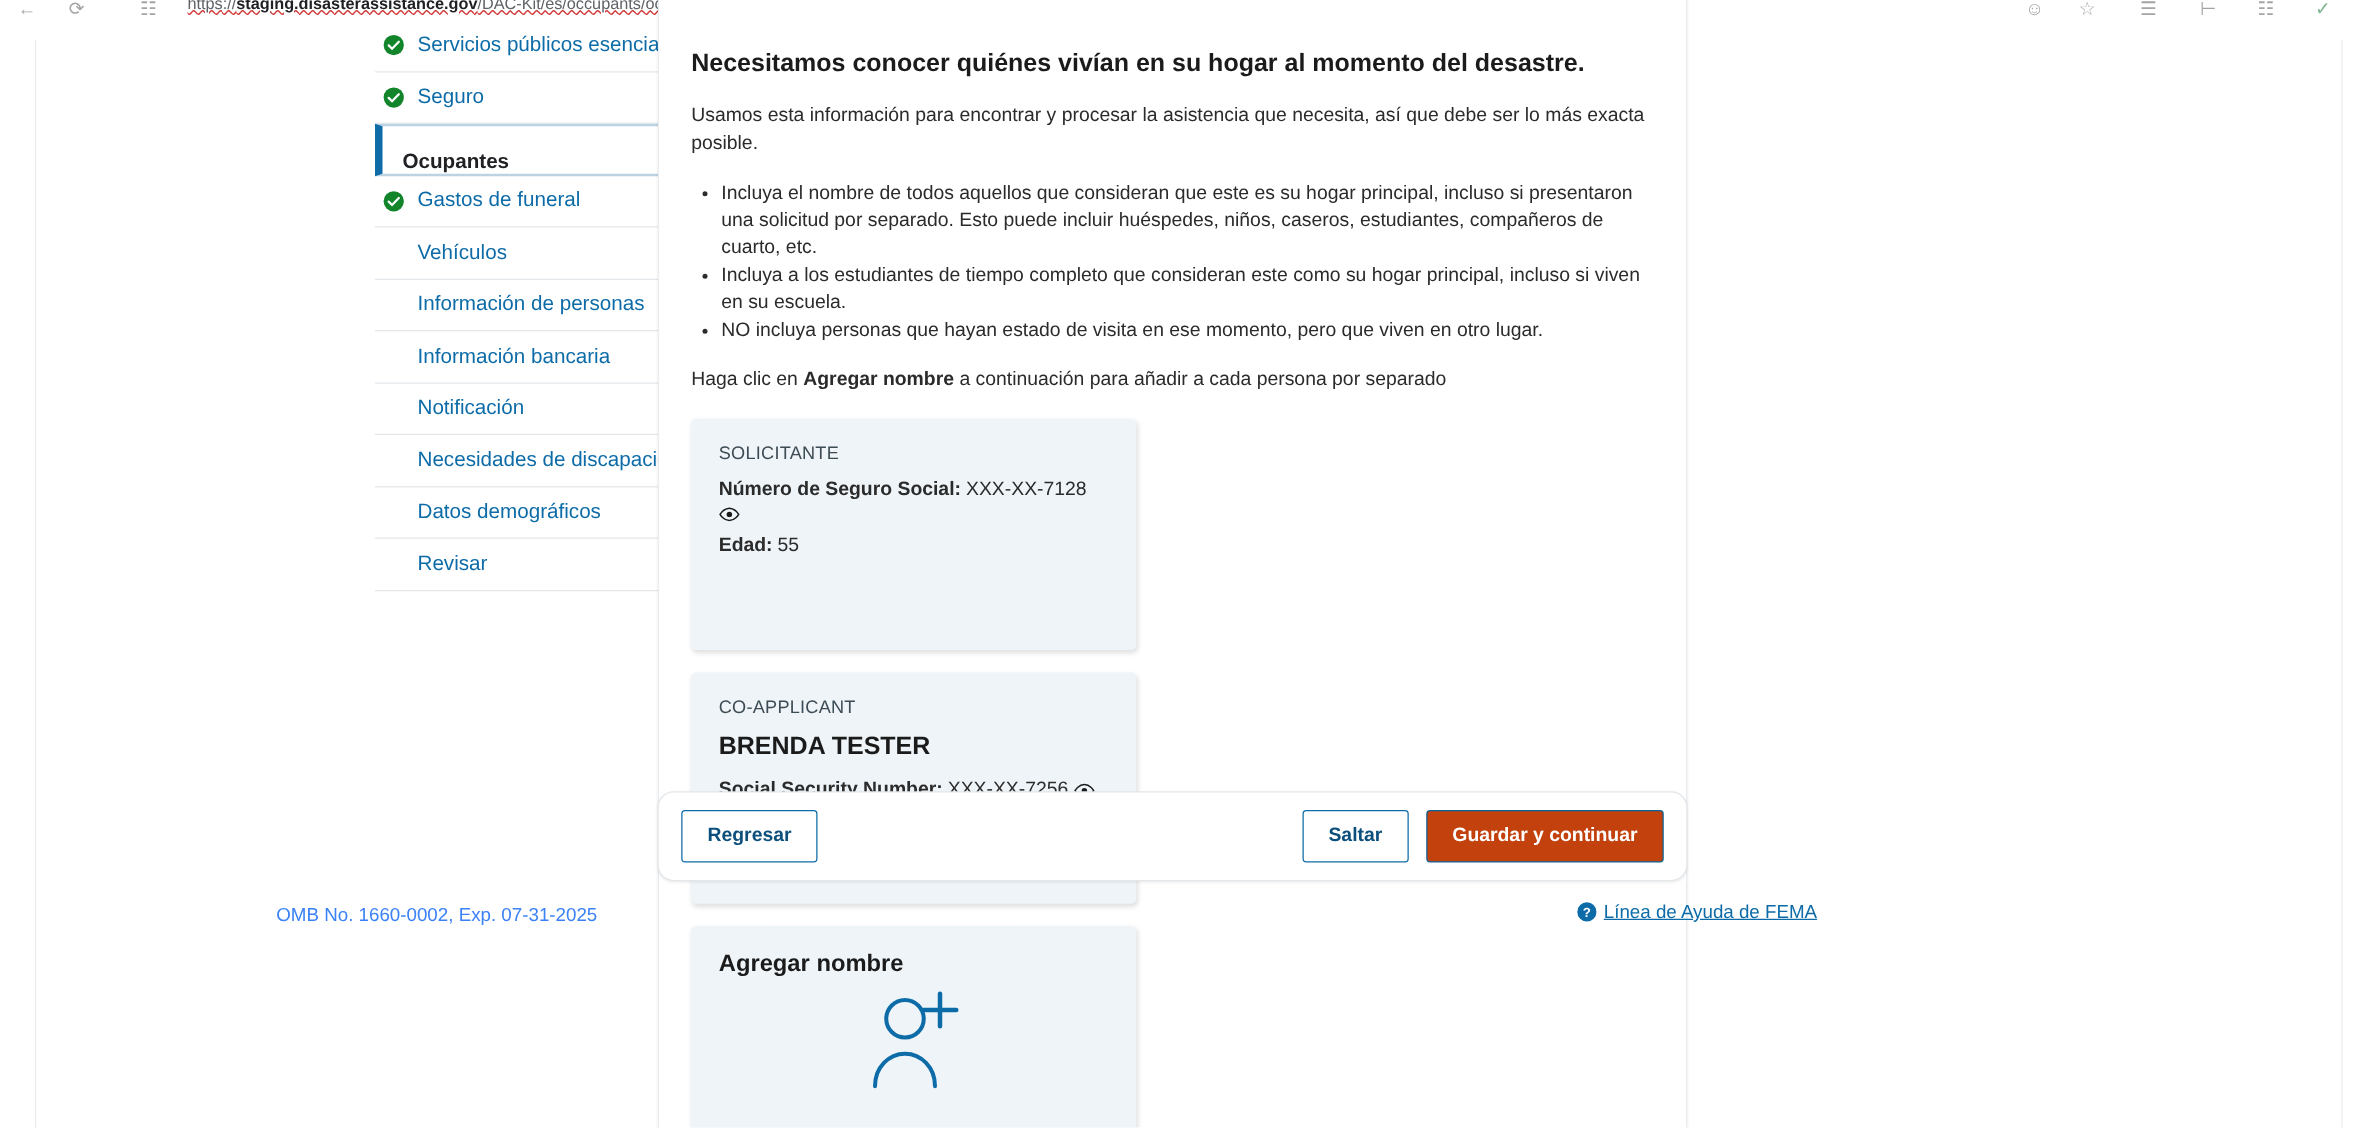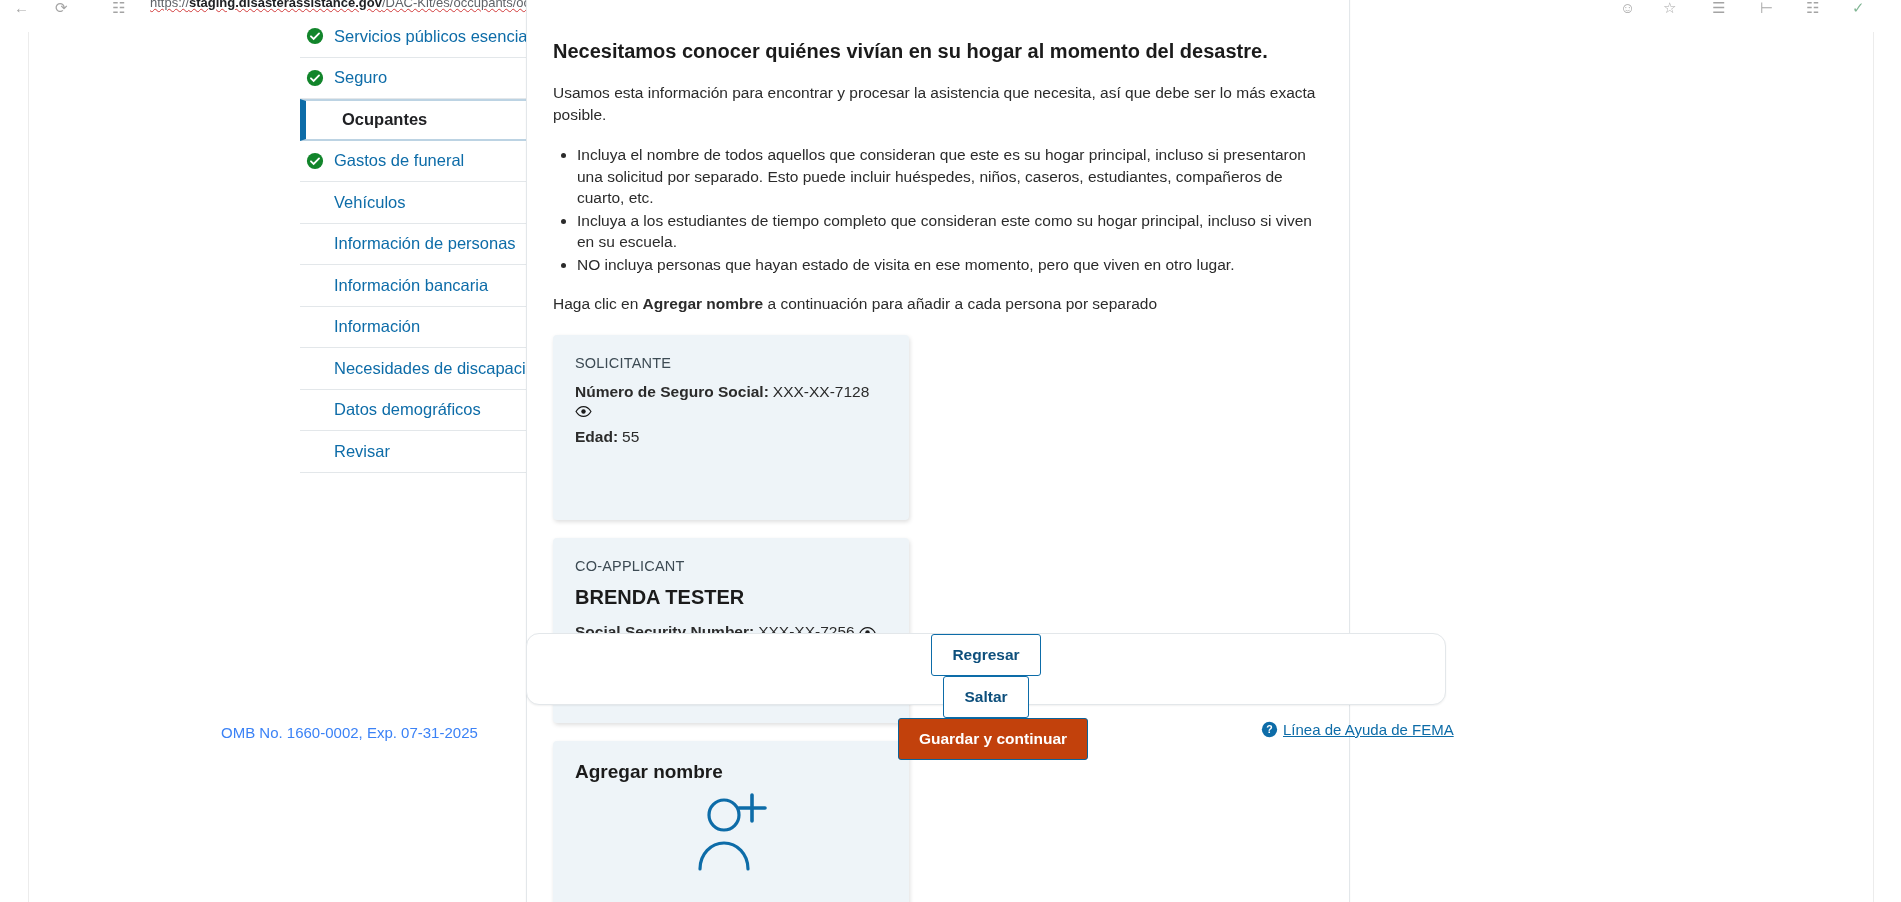--- a/index.html
+++ b/index.html
@@ -87,21 +87,22 @@
     color: #0d6ca8;
     cursor: pointer;
   }
   .nav-item:first-child { border-top: none; }
   .nav-item .label { white-space: nowrap; }
   .nav-item.done .label { color: #0d6ca8; }
   .nav-item.current {
     background: #ffffff;
     border: 2px solid #bcd3e3;
     border-left: 6px solid #0d6ca8;
-    padding-left: 36px;
+    padding-left: 16px;
+    align-items: flex-end;
   }
   .nav-item.current .label {
     color: #202124;
     font-weight: 700;
   }
   .check {
     position: absolute;
     left: 6px;
     top: 50%;
     transform: translateY(-50%);
@@ -217,31 +218,30 @@
     left: 50%;
     transform: translateX(-50%);
     top: 48px;
   }
 
   
   .action-bar {
     position: absolute;
     left: 498px;
     top: 617px;
-    width: 920px;
+    width: 824px;
     height: 72px;
     background: #ffffff;
     border: 1px solid #e3e7ea;
     border-radius: 13px;
     box-shadow: 0 1px 2px rgba(0,0,0,.06);
     display: flex;
     align-items: center;
     padding: 0 18px;
     box-sizing: border-box;
-    flex-direction: column;
   }
   .btn {
     font-family: "Liberation Sans", sans-serif;
     font-size: 15.5px;
     font-weight: 700;
     border-radius: 3px;
     padding: 10px 20px;
     cursor: pointer;
     line-height: 20px;
   }
@@ -349,21 +349,21 @@
       <div class="nav-item">
         <span class="label">Vehículos</span>
       </div>
       <div class="nav-item">
         <span class="label">Información de personas</span>
       </div>
       <div class="nav-item">
         <span class="label">Información bancaria</span>
       </div>
       <div class="nav-item">
-        <span class="label">Información</span>
+        <span class="label">Notificación</span>
       </div>
       <div class="nav-item">
         <span class="label">Necesidades de discapacidad</span>
       </div>
       <div class="nav-item">
         <span class="label">Datos demográficos</span>
       </div>
       <div class="nav-item">
         <span class="label">Revisar</span>
       </div>

